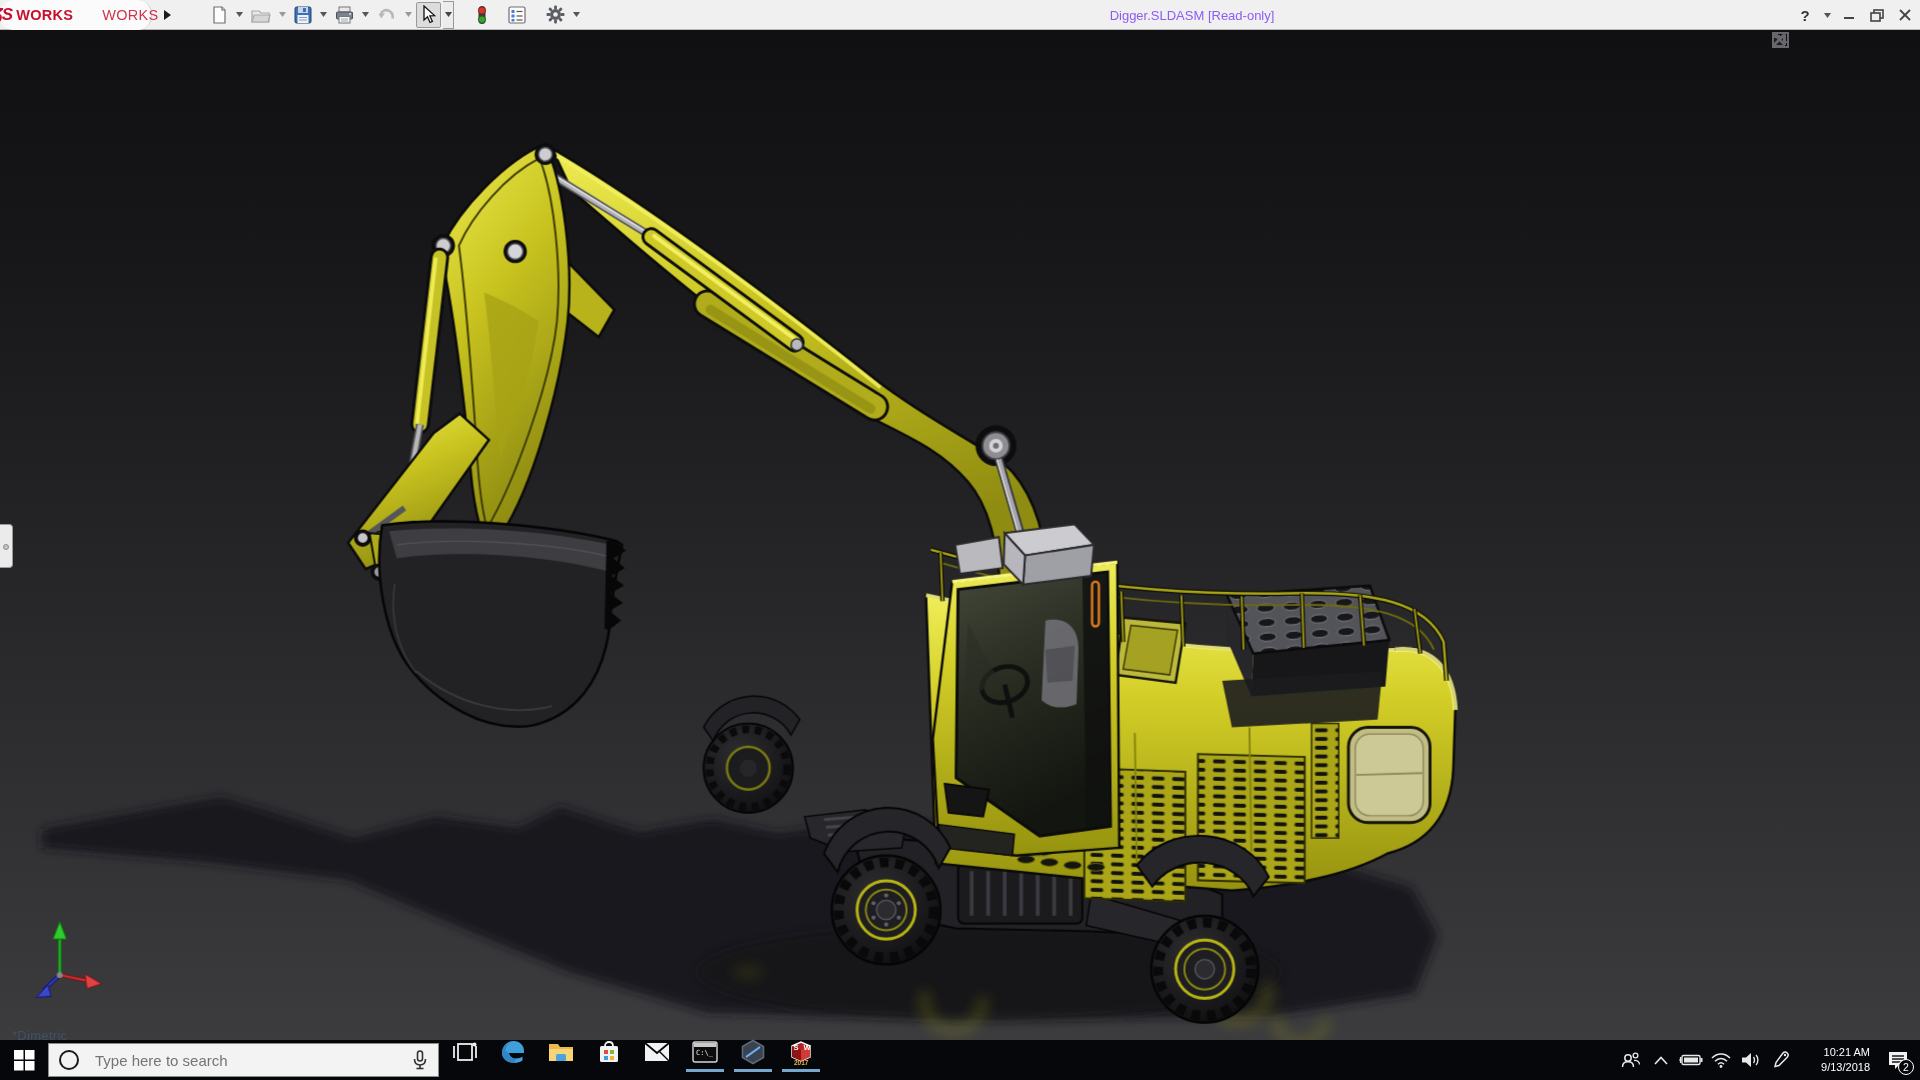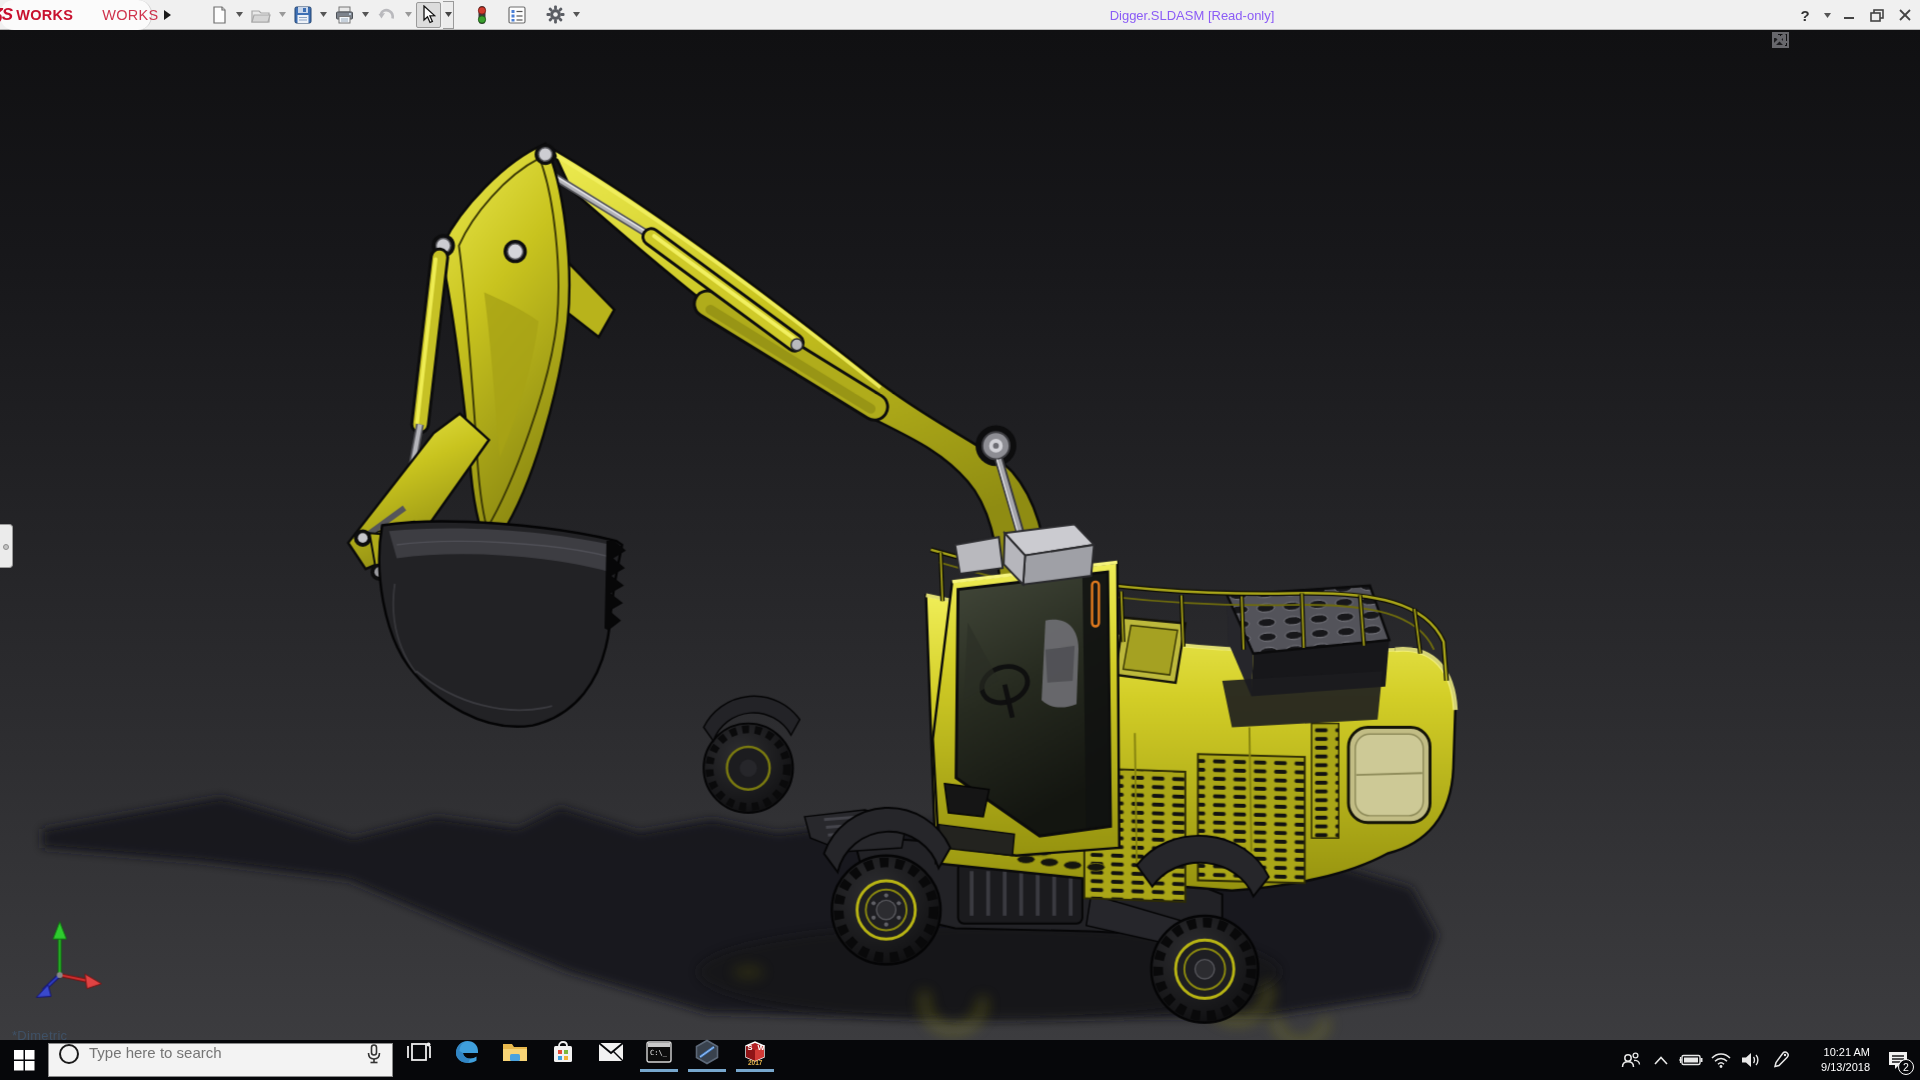--- a/index.html
+++ b/index.html
@@ -42,22 +42,22 @@
   .flyout-tab{position:absolute;left:0;top:494px;width:13px;height:44px;background:#ebebeb;
     border:1px solid #9a9a9a;border-left:none;border-radius:0 4px 4px 0;}
   .flyout-tab i{position:absolute;left:3px;top:19px;width:6px;height:6px;border-radius:50%;
     background:#c4c4c4;border:1px solid #8d8d8d;}
   .view-label{position:absolute;left:12px;top:998px;font-size:13px;color:var(--view-label-color);letter-spacing:.3px;text-align:center;}
 
   
   .taskbar{position:absolute;top:1040px;left:0;width:1920px;height:40px;background:var(--taskbar-bg);
     display:flex;align-items:center;}
   .start-btn{width:48px;height:40px;display:flex;align-items:center;justify-content:center;}
-  .search-box{width:345px;height:34px;margin:0;background:#f3f3f3;border:1px solid #8a8a8a;
-    display:flex;align-items:flex-start;gap:10px;padding:0 10px;}
+  .search-box{width:391px;height:34px;margin:0;background:#f3f3f3;border:1px solid #8a8a8a;
+    display:flex;align-items:center;gap:16px;padding:0 10px;}
   .search-box input{flex:1;border:none;outline:none;background:transparent;font-size:15px;color:#444;
     font-family:"Liberation Sans",sans-serif;}
   .cortana-ring{width:20px;height:20px;border:2.5px solid #1a1a1a;border-radius:50%;}
   .task-icons{display:flex;height:56px;margin-left:2px;}
   .task-btn{width:48px;height:40px;position:relative;display:flex;align-items:center;justify-content:center;}
   .task-btn .runline{position:absolute;bottom:0;left:5px;width:38px;height:3px;background:var(--running-indicator);}
   .tray{position:absolute;right:0;top:0;height:40px;display:flex;align-items:center;}
   .tray-ic{width:30px;height:40px;display:flex;align-items:center;justify-content:center;}
   .clock{width:66px;text-align:right;color:#fff;font-size:11px;line-height:1.35;margin:0 6px 0 8px;}
   .action-center{width:44px;height:40px;position:relative;display:flex;align-items:center;justify-content:center;}

